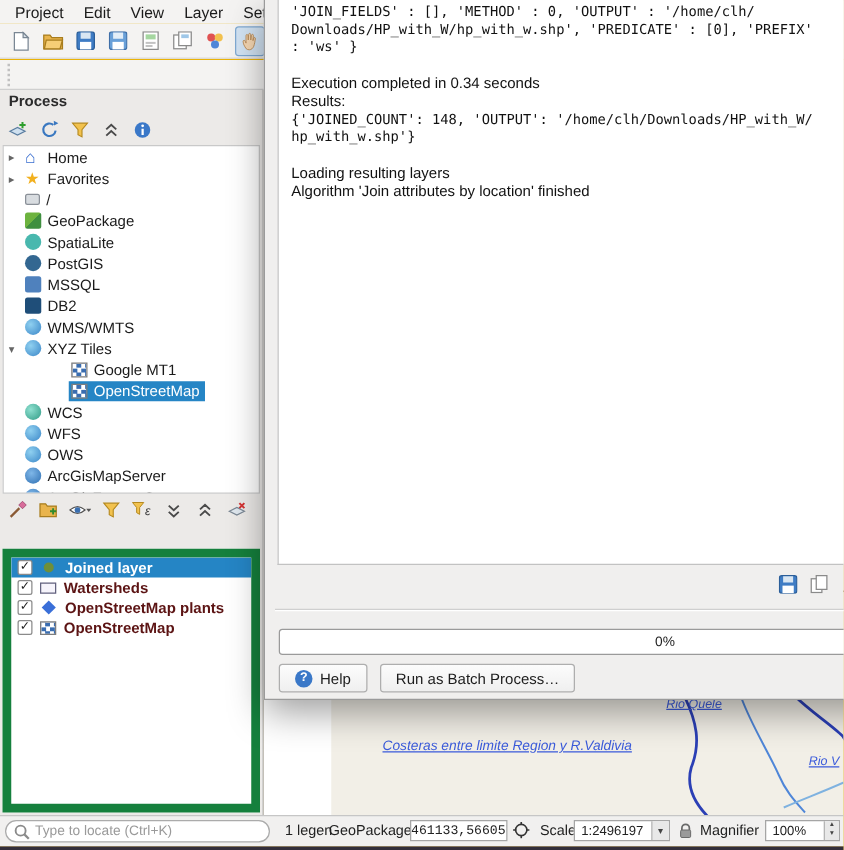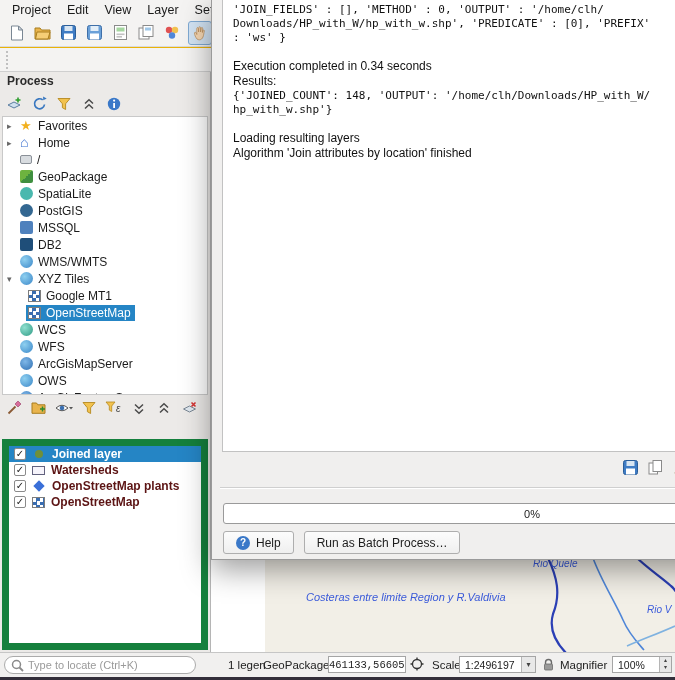--- a/index.html
+++ b/index.html
@@ -27,21 +27,21 @@
     background:#eceae8; border-right:1px solid #b5b5b5; z-index:5; }
   .panel-title { height:19px; line-height:19px; padding-left:7px; font-size:12px;
     font-weight:bold; color:#2b2b2b; }
   .panel-toolbar { height:25px; display:flex; align-items:center; padding-left:4px; gap:5px; }
   .tbtn-sm { width:20px; height:20px; display:flex; align-items:center; justify-content:center; flex:none; }
   .bp { position:absolute; top:0; left:0; right:0; height:323px; }
   .lp { position:absolute; top:323px; left:0; right:0; bottom:0; }
   .tree { position:absolute; top:44px; left:2px; right:2px; bottom:0;
     background:#fff; border:1px solid #c9c9c9; overflow:hidden; font-size:12px; }
   .trow { height:17px; display:flex; align-items:center; padding-left:4px; white-space:nowrap; }
-  .trow.child { padding-left:23px; }
+  .trow.child { padding-left:52px; }
   .twisty { width:11px; font-size:9px; color:#666; flex:none; }
   .twisty-c::before { content:"▸"; }
   .twisty-e::before { content:"▾"; }
   .rc { display:flex; align-items:center; gap:5px; padding:1px 4px 1px 2px; }
   .rc.sel { background:var(--selection,#2585c5); color:#fff; }
   .tlabel { white-space:nowrap; }
   .ti { width:13px; height:13px; flex:none; display:inline-block; border-radius:2px; }
   .ti-star { color:#f2b01e; font-size:13px; line-height:13px; border-radius:0; }
   .ti-star::before { content:"★"; }
   .ti-home { color:#3a6fd0; font-size:14px; line-height:12px; font-weight:bold; border-radius:0; }
@@ -71,21 +71,21 @@
   .sym-point { width:8px; height:8px; border-radius:50%; background:#6f8f3a; margin:0 3px; }
   .sym-poly { width:13px; height:9px; background:#f6f4fb; border:1px solid #62627e; }
   .sym-diamond { width:8px; height:8px; background:#3a6fd8; transform:rotate(45deg); margin:0 3px; }
   .sym-raster { width:13px; height:11px; border:1px solid #7d7d7d;
     background:repeating-conic-gradient(#3a6db0 0% 25%,#fff 0% 50%); background-size:7px 7px; }
   
   .map { position:absolute; left:211px; top:72px; right:0; bottom:28px;
     background:#f2efe7; z-index:1; overflow:hidden; }
   .map-ocean { position:absolute; left:0; top:0; width:54px; height:100%; background:#ffffff; }
   .map svg.rivers { position:absolute; left:0; top:0; }
-  .map-label { position:absolute; color:var(--map-label,#3b5bdb); font-style:italic; white-space:nowrap; }
+  .map-label { position:absolute; color:var(--map-label,#3b5bdb); font-style:italic; white-space:nowrap;text-decoration:underline; }
   #lbl-costeras { left:95px; top:519px; font-size:11px; }
   #lbl-rioquele { left:322px; top:486px; font-size:10px; }
   #lbl-riov { left:436px; top:532px; font-size:10px; }
   
   .dialog { position:absolute; left:211px; top:0; width:640px; height:560px;
     background:#f0efee; border:1px solid #9a9a9a; border-top:none;
     box-shadow:0 10px 28px rgba(0,0,0,.38); z-index:10; }
   .log { position:absolute; left:10px; top:0; right:10px; height:452px; background:#fff;
     border:1px solid #c2c2c2; border-top:none; padding:3px 10px; overflow:hidden; }
   .mono { font-family:"DejaVu Sans Mono",monospace; font-size:11px; line-height:14px;
@@ -101,21 +101,21 @@
   .dialog-buttons { position:absolute; left:11px; top:531px; display:flex; gap:10px; }
   .btn { height:23px; padding:0 12px; background:linear-gradient(#fcfcfc,#efefef);
     border:1px solid #aeaeae; border-radius:3px; font-size:12px; display:flex;
     align-items:center; gap:6px; color:#1c1c1c; white-space:nowrap; }
   .help-badge { width:14px; height:14px; border-radius:50%; background:#3a78c8; color:#fff;
     font-size:10px; font-weight:bold; text-align:center; line-height:14px; flex:none; }
   .help-badge::before { content:"?"; }
   
   .statusbar { position:absolute; left:0; bottom:3px; width:100%; height:25px;
     background:#f1f0ef; border-top:1px solid #c6c6c6; font-size:11.5px; color:#222; z-index:15; }
-  .locator { position:absolute; left:4px; top:3px; width:192px; height:18px;
+  .locator { position:absolute; left:4px; top:3px; width:212px; height:18px;
     background:#fff; border:1px solid #ababab; border-radius:10px; }
   .locator svg { position:absolute; left:6px; top:2px; }
   .locator input { position:absolute; left:23px; top:1px; width:182px; height:14px;
     border:none; outline:none; background:transparent; font-size:11px; color:#444;
     font-family:"Liberation Sans",sans-serif; }
   .locator input::placeholder { color:#9a9a9a; }
   .sb-text { position:absolute; top:6px; white-space:nowrap; }
   #sb-msg { left:228px; }
   #sb-coordlabel { left:263px; }
   #sb-scalelabel { left:432px; }
@@ -246,29 +246,29 @@
               <circle cx="7" cy="7" r="6.2" fill="#3a78c8"></circle>
               <rect x="6.2" y="6" width="1.8" height="5" fill="#fff"></rect>
               <circle cx="7.1" cy="3.6" r="1.1" fill="#fff"></circle>
             </svg>
         </span>
       </div>
       <div class="tree">
         <div class="trow">
           <span class="twisty twisty-c"></span>
           <span class="rc">
+              <span class="ti ti-home"></span>
+              <span class="tlabel">Home</span>
+            </span>
+        </div>
+        <div class="trow">
+          <span class="twisty twisty-c"></span>
+          <span class="rc">
               <span class="ti ti-star"></span>
               <span class="tlabel">Favorites</span>
-            </span>
-        </div>
-        <div class="trow">
-          <span class="twisty twisty-c"></span>
-          <span class="rc">
-              <span class="ti ti-home"></span>
-              <span class="tlabel">Home</span>
             </span>
         </div>
         <div class="trow">
           <span class="twisty"></span>
           <span class="rc">
               <span class="ti ti-drive"></span>
               <span class="tlabel">/</span>
             </span>
         </div>
         <div class="trow">
@@ -342,29 +342,29 @@
         <div class="trow">
           <span class="twisty"></span>
           <span class="rc">
               <span class="ti ti-globe"></span>
               <span class="tlabel">WFS</span>
             </span>
         </div>
         <div class="trow">
           <span class="twisty"></span>
           <span class="rc">
+              <span class="ti ti-globe"></span>
+              <span class="tlabel">OWS</span>
+            </span>
+        </div>
+        <div class="trow">
+          <span class="twisty"></span>
+          <span class="rc">
               <span class="ti ti-arc"></span>
               <span class="tlabel">ArcGisMapServer</span>
-            </span>
-        </div>
-        <div class="trow">
-          <span class="twisty"></span>
-          <span class="rc">
-              <span class="ti ti-globe"></span>
-              <span class="tlabel">OWS</span>
             </span>
         </div>
         <div class="trow">
           <span class="twisty"></span>
           <span class="rc">
               <span class="ti ti-arc"></span>
               <span class="tlabel">ArcGisFeatureServer</span>
             </span>
         </div>
       </div>

